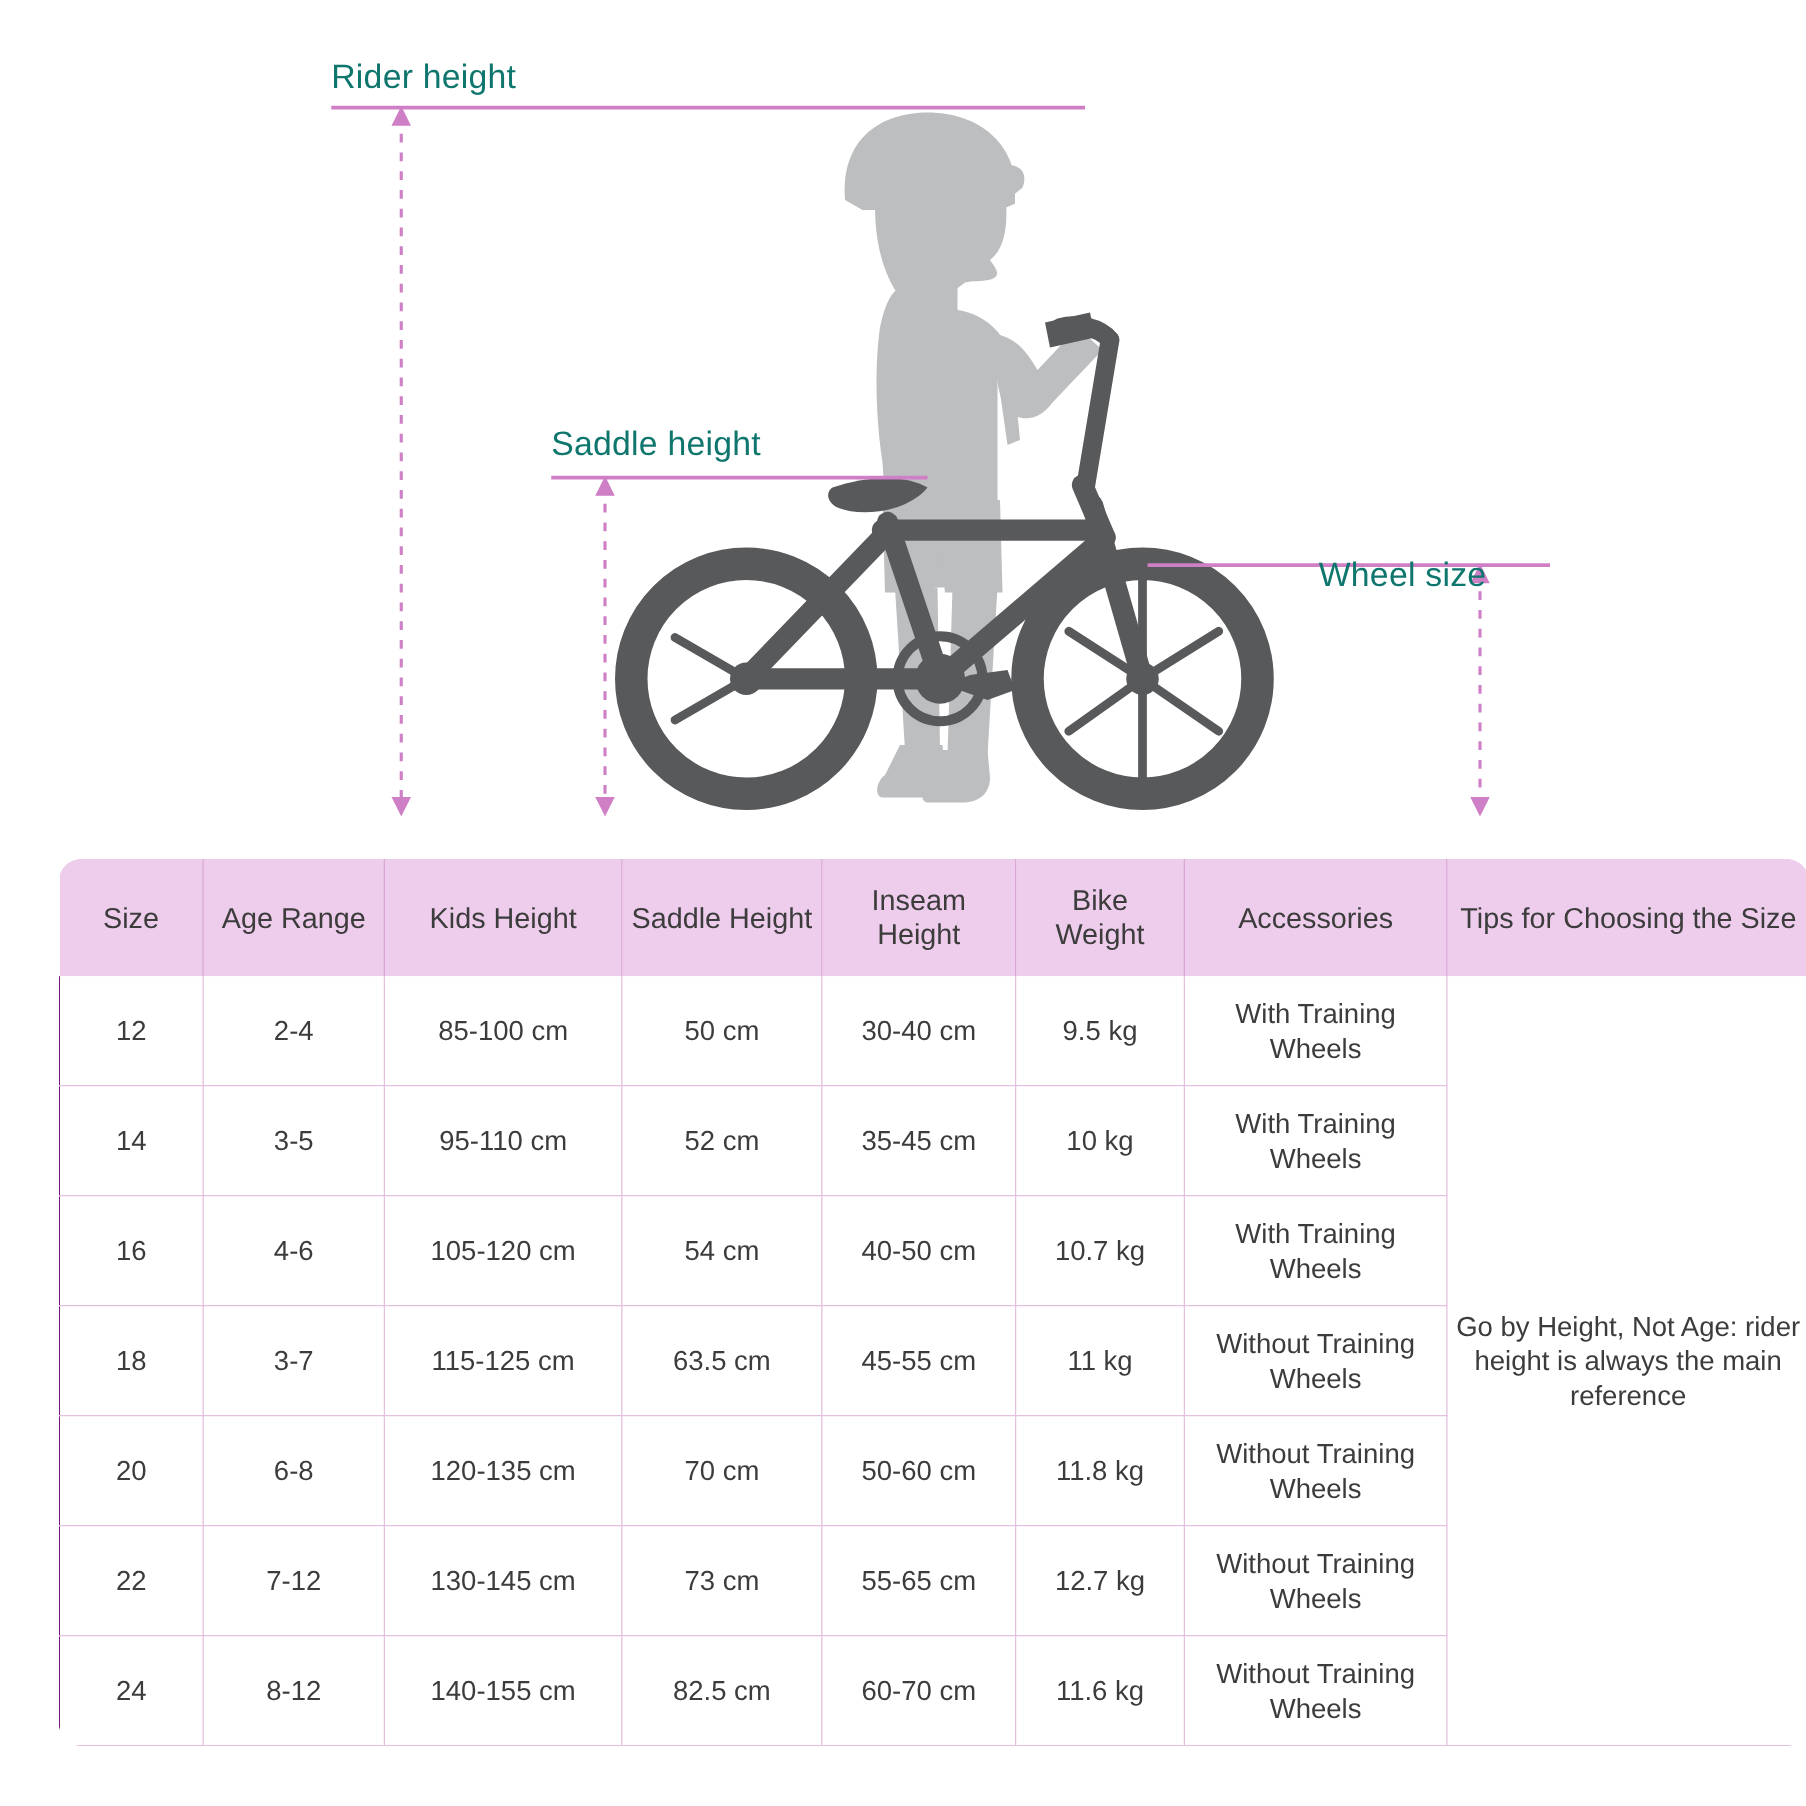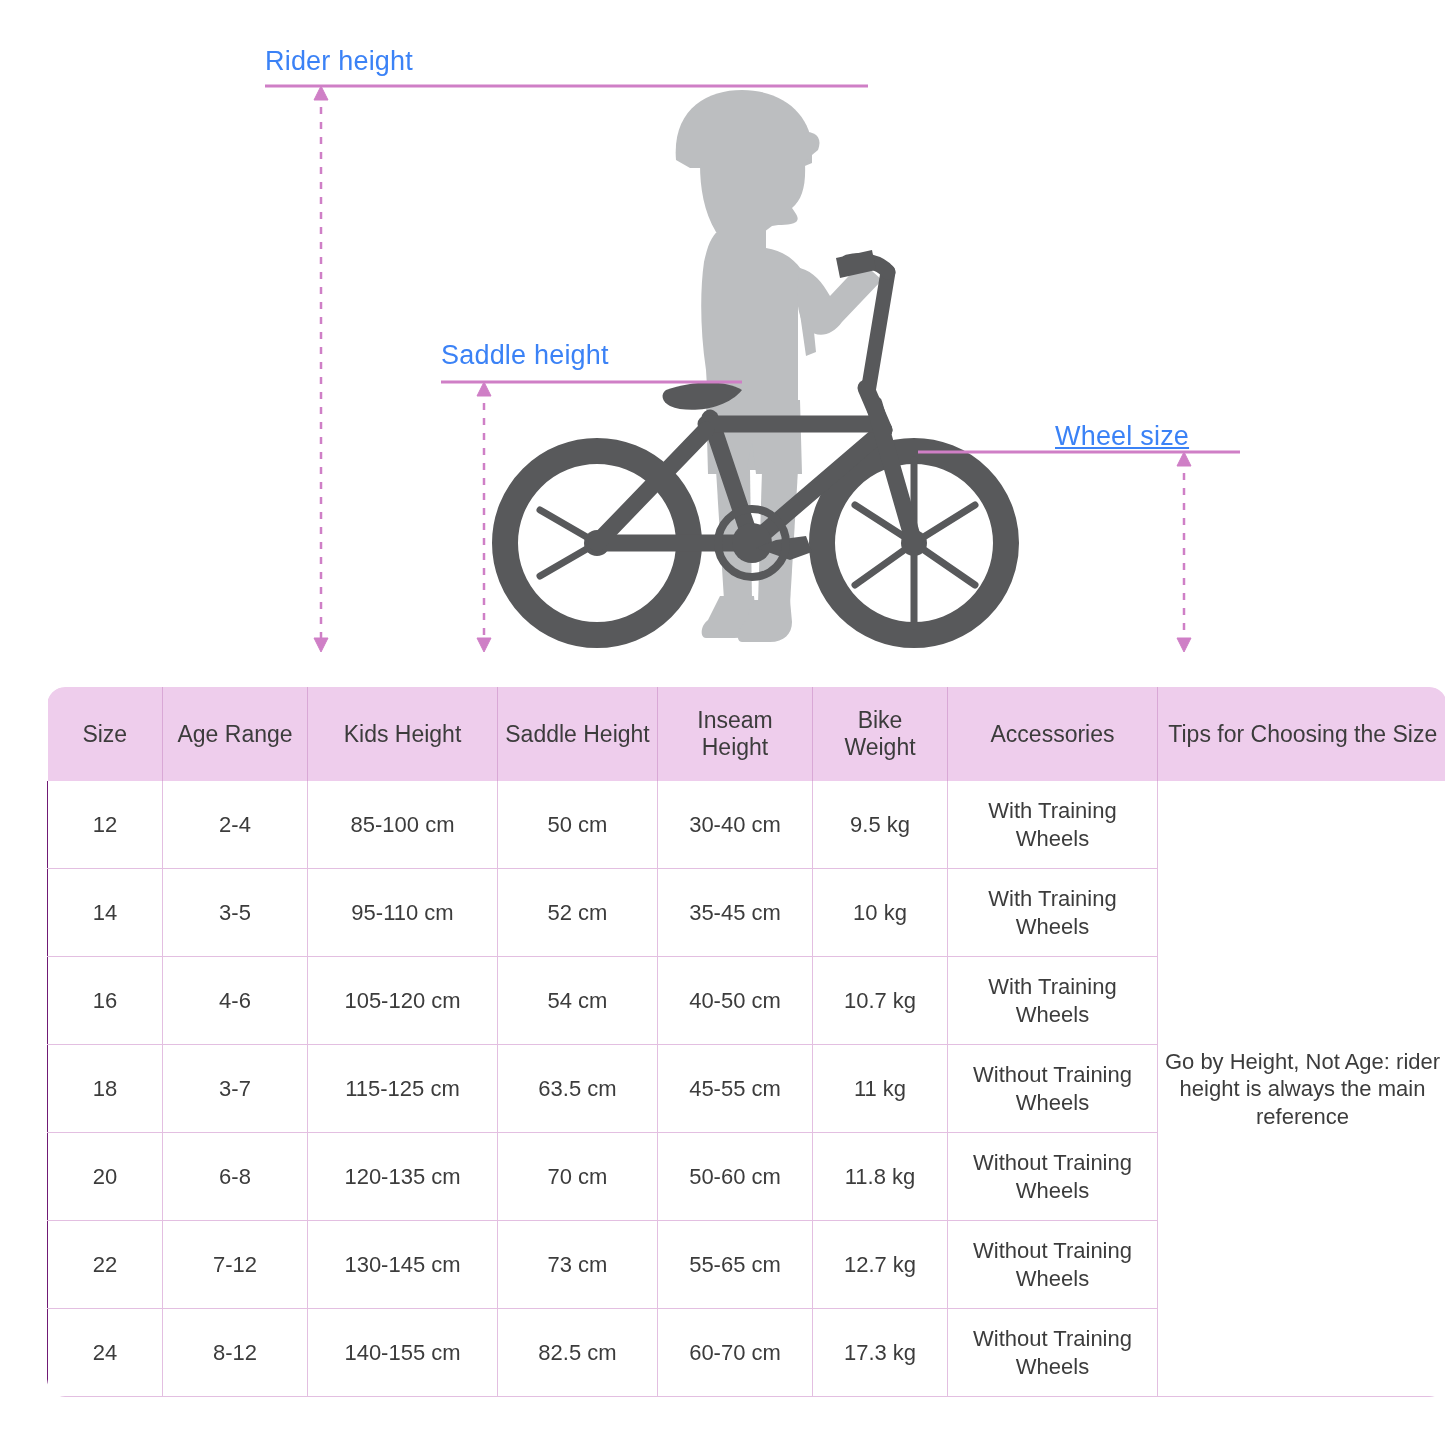--- a/index.html
+++ b/index.html
@@ -30,27 +30,27 @@
     height: 660px;
   }
   .illo-svg {
     position: absolute;
     left: 0;
     top: 0;
   }
   .anno-label {
     position: absolute;
     font-size: 27px;
-    color: #3b82f6;
+    color: #0f766e;
     white-space: nowrap;
     letter-spacing: 0.2px;
   }
   #label-rider   { left: 265px; top: 46px; }
   #label-saddle  { left: 441px; top: 340px; }
-  #label-wheel   { left: 1055px; top: 421px; text-decoration: underline; }
+  #label-wheel   { left: 1055px; top: 445px; }
 
   
   .table-wrap {
     position: absolute;
     left: 22px;
     top: 687px;
     width: 1400px;
     padding-left: 25px;
   }
   table.sizechart {
@@ -291,21 +291,21 @@
             <td>55-65 cm</td>
             <td>12.7 kg</td>
             <td>Without Training Wheels</td>
           </tr>
           <tr>
             <td>24</td>
             <td>8-12</td>
             <td>140-155 cm</td>
             <td>82.5 cm</td>
             <td>60-70 cm</td>
-            <td>17.3 kg</td>
+            <td>11.6 kg</td>
             <td>Without Training Wheels</td>
           </tr>
         </tbody>
       </table>
     </div>
   </div>
 
 </div>
 
 </body></html>

